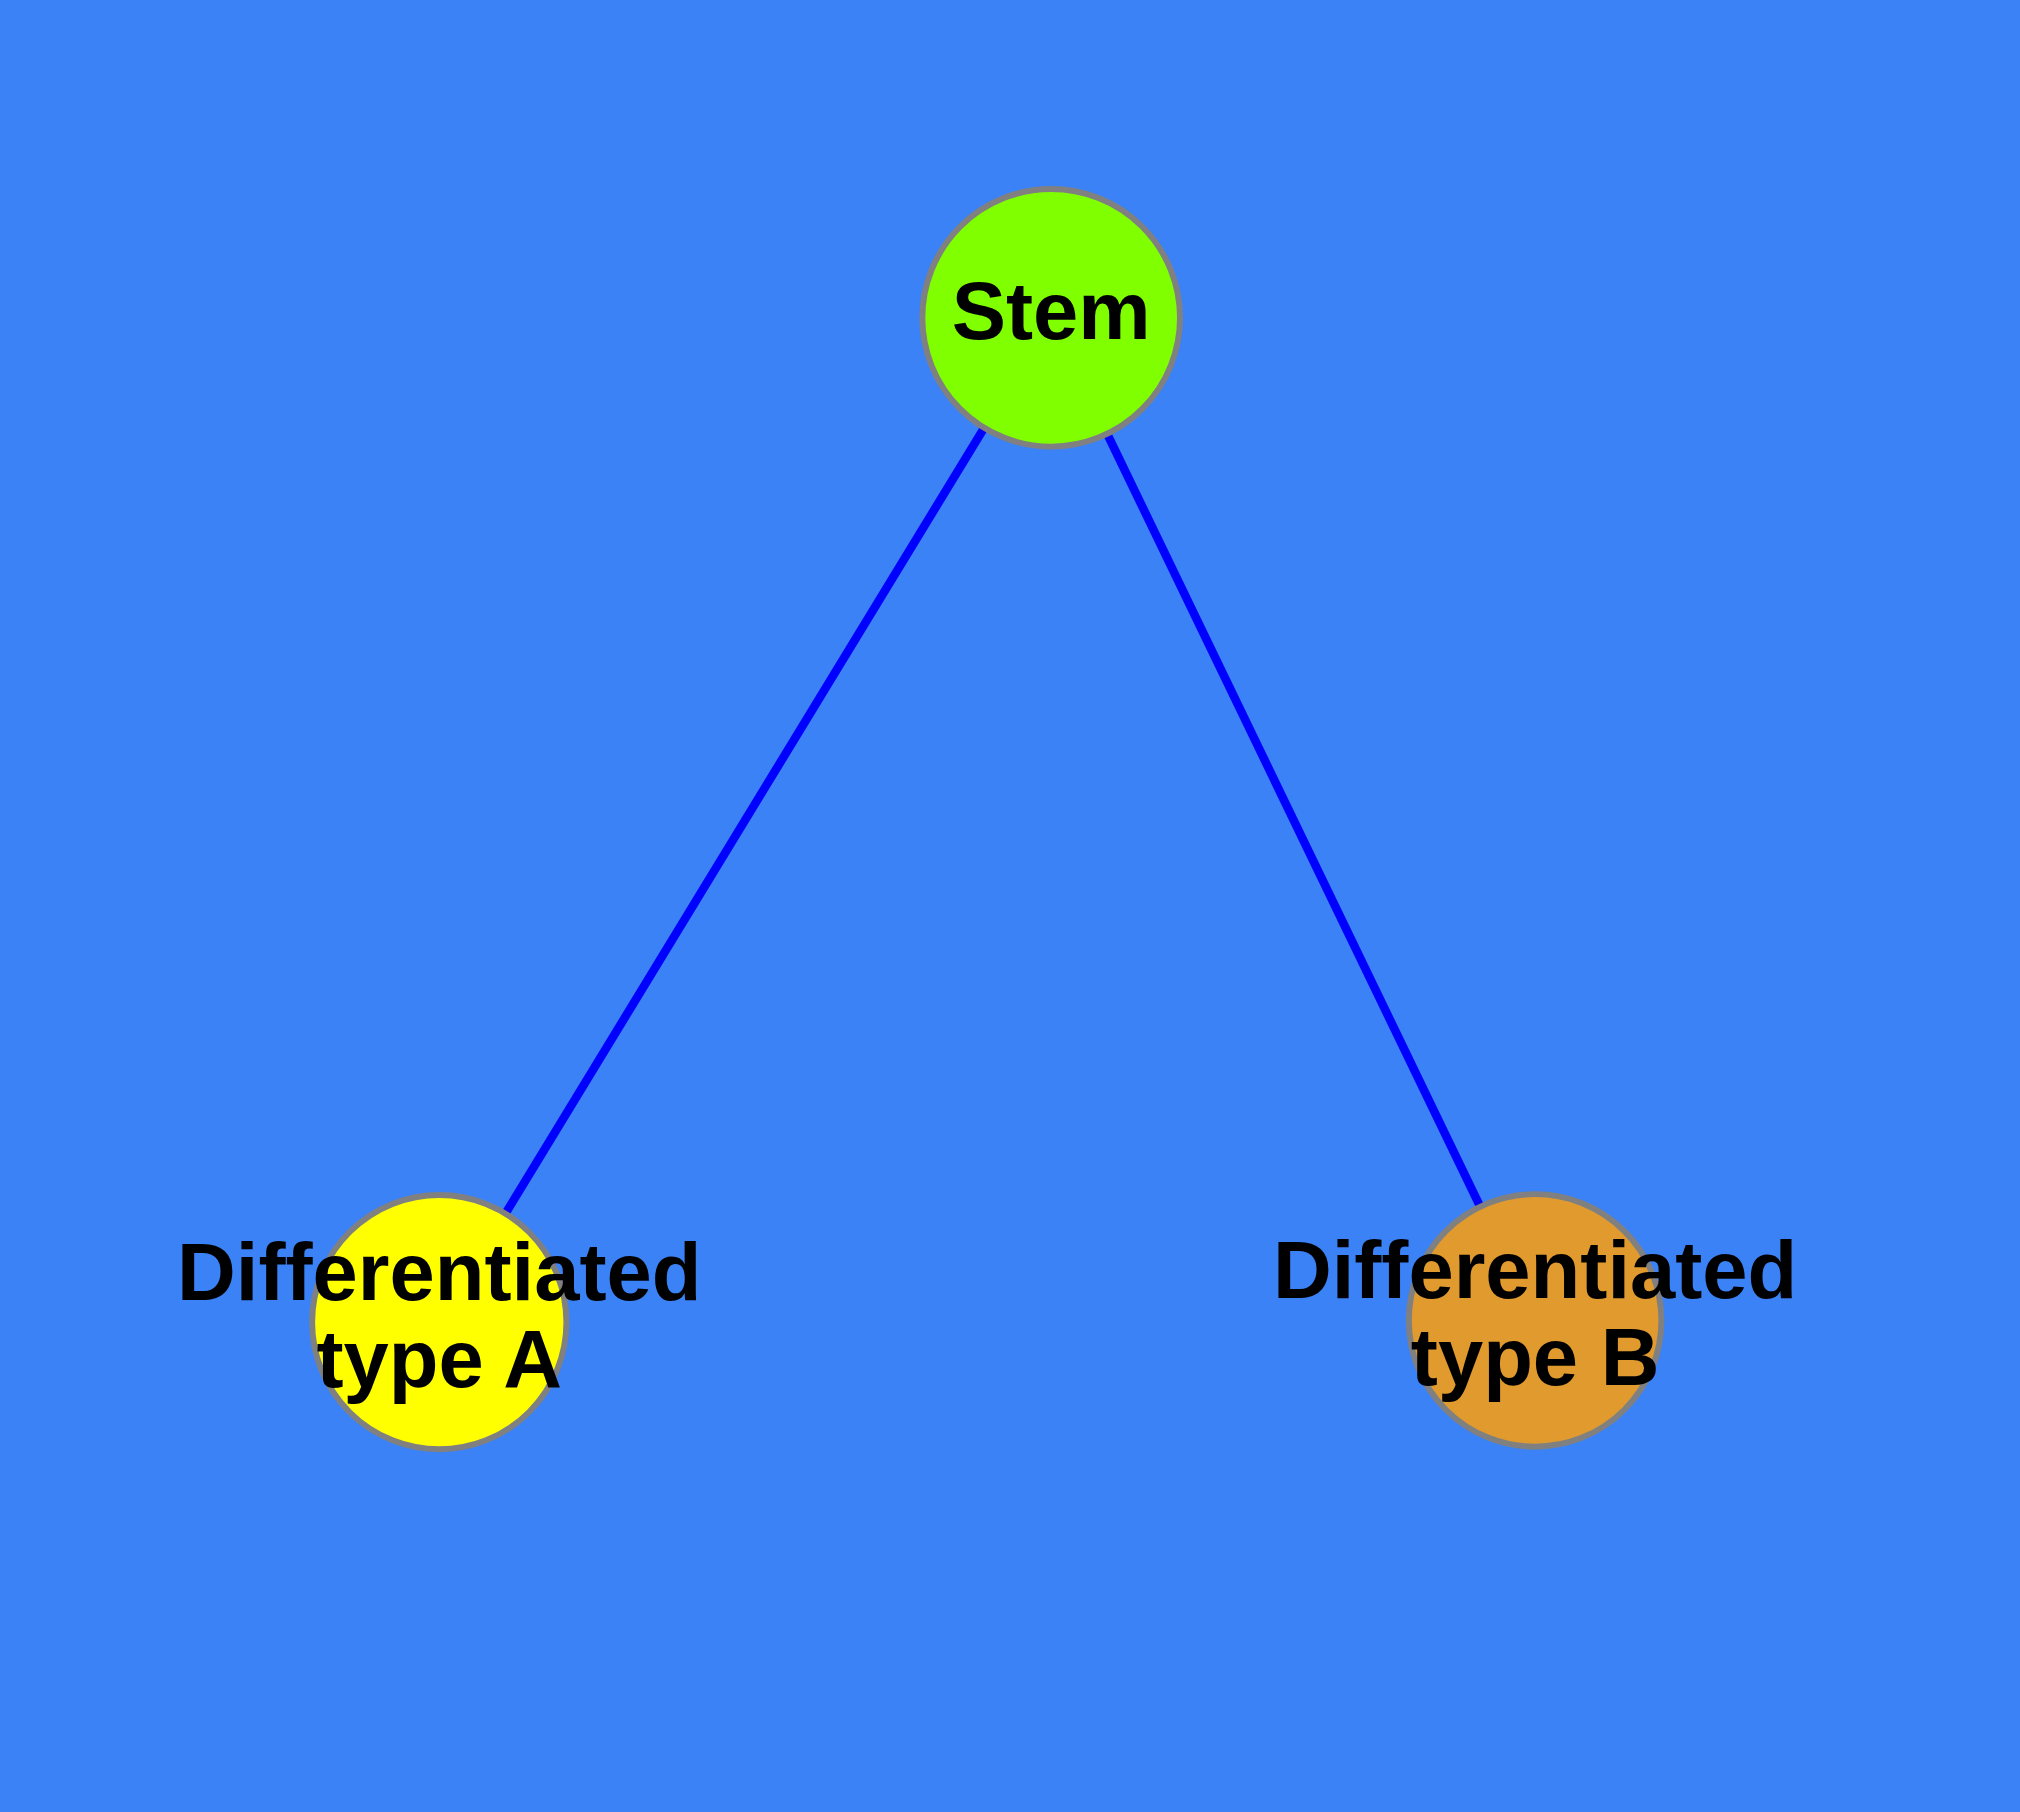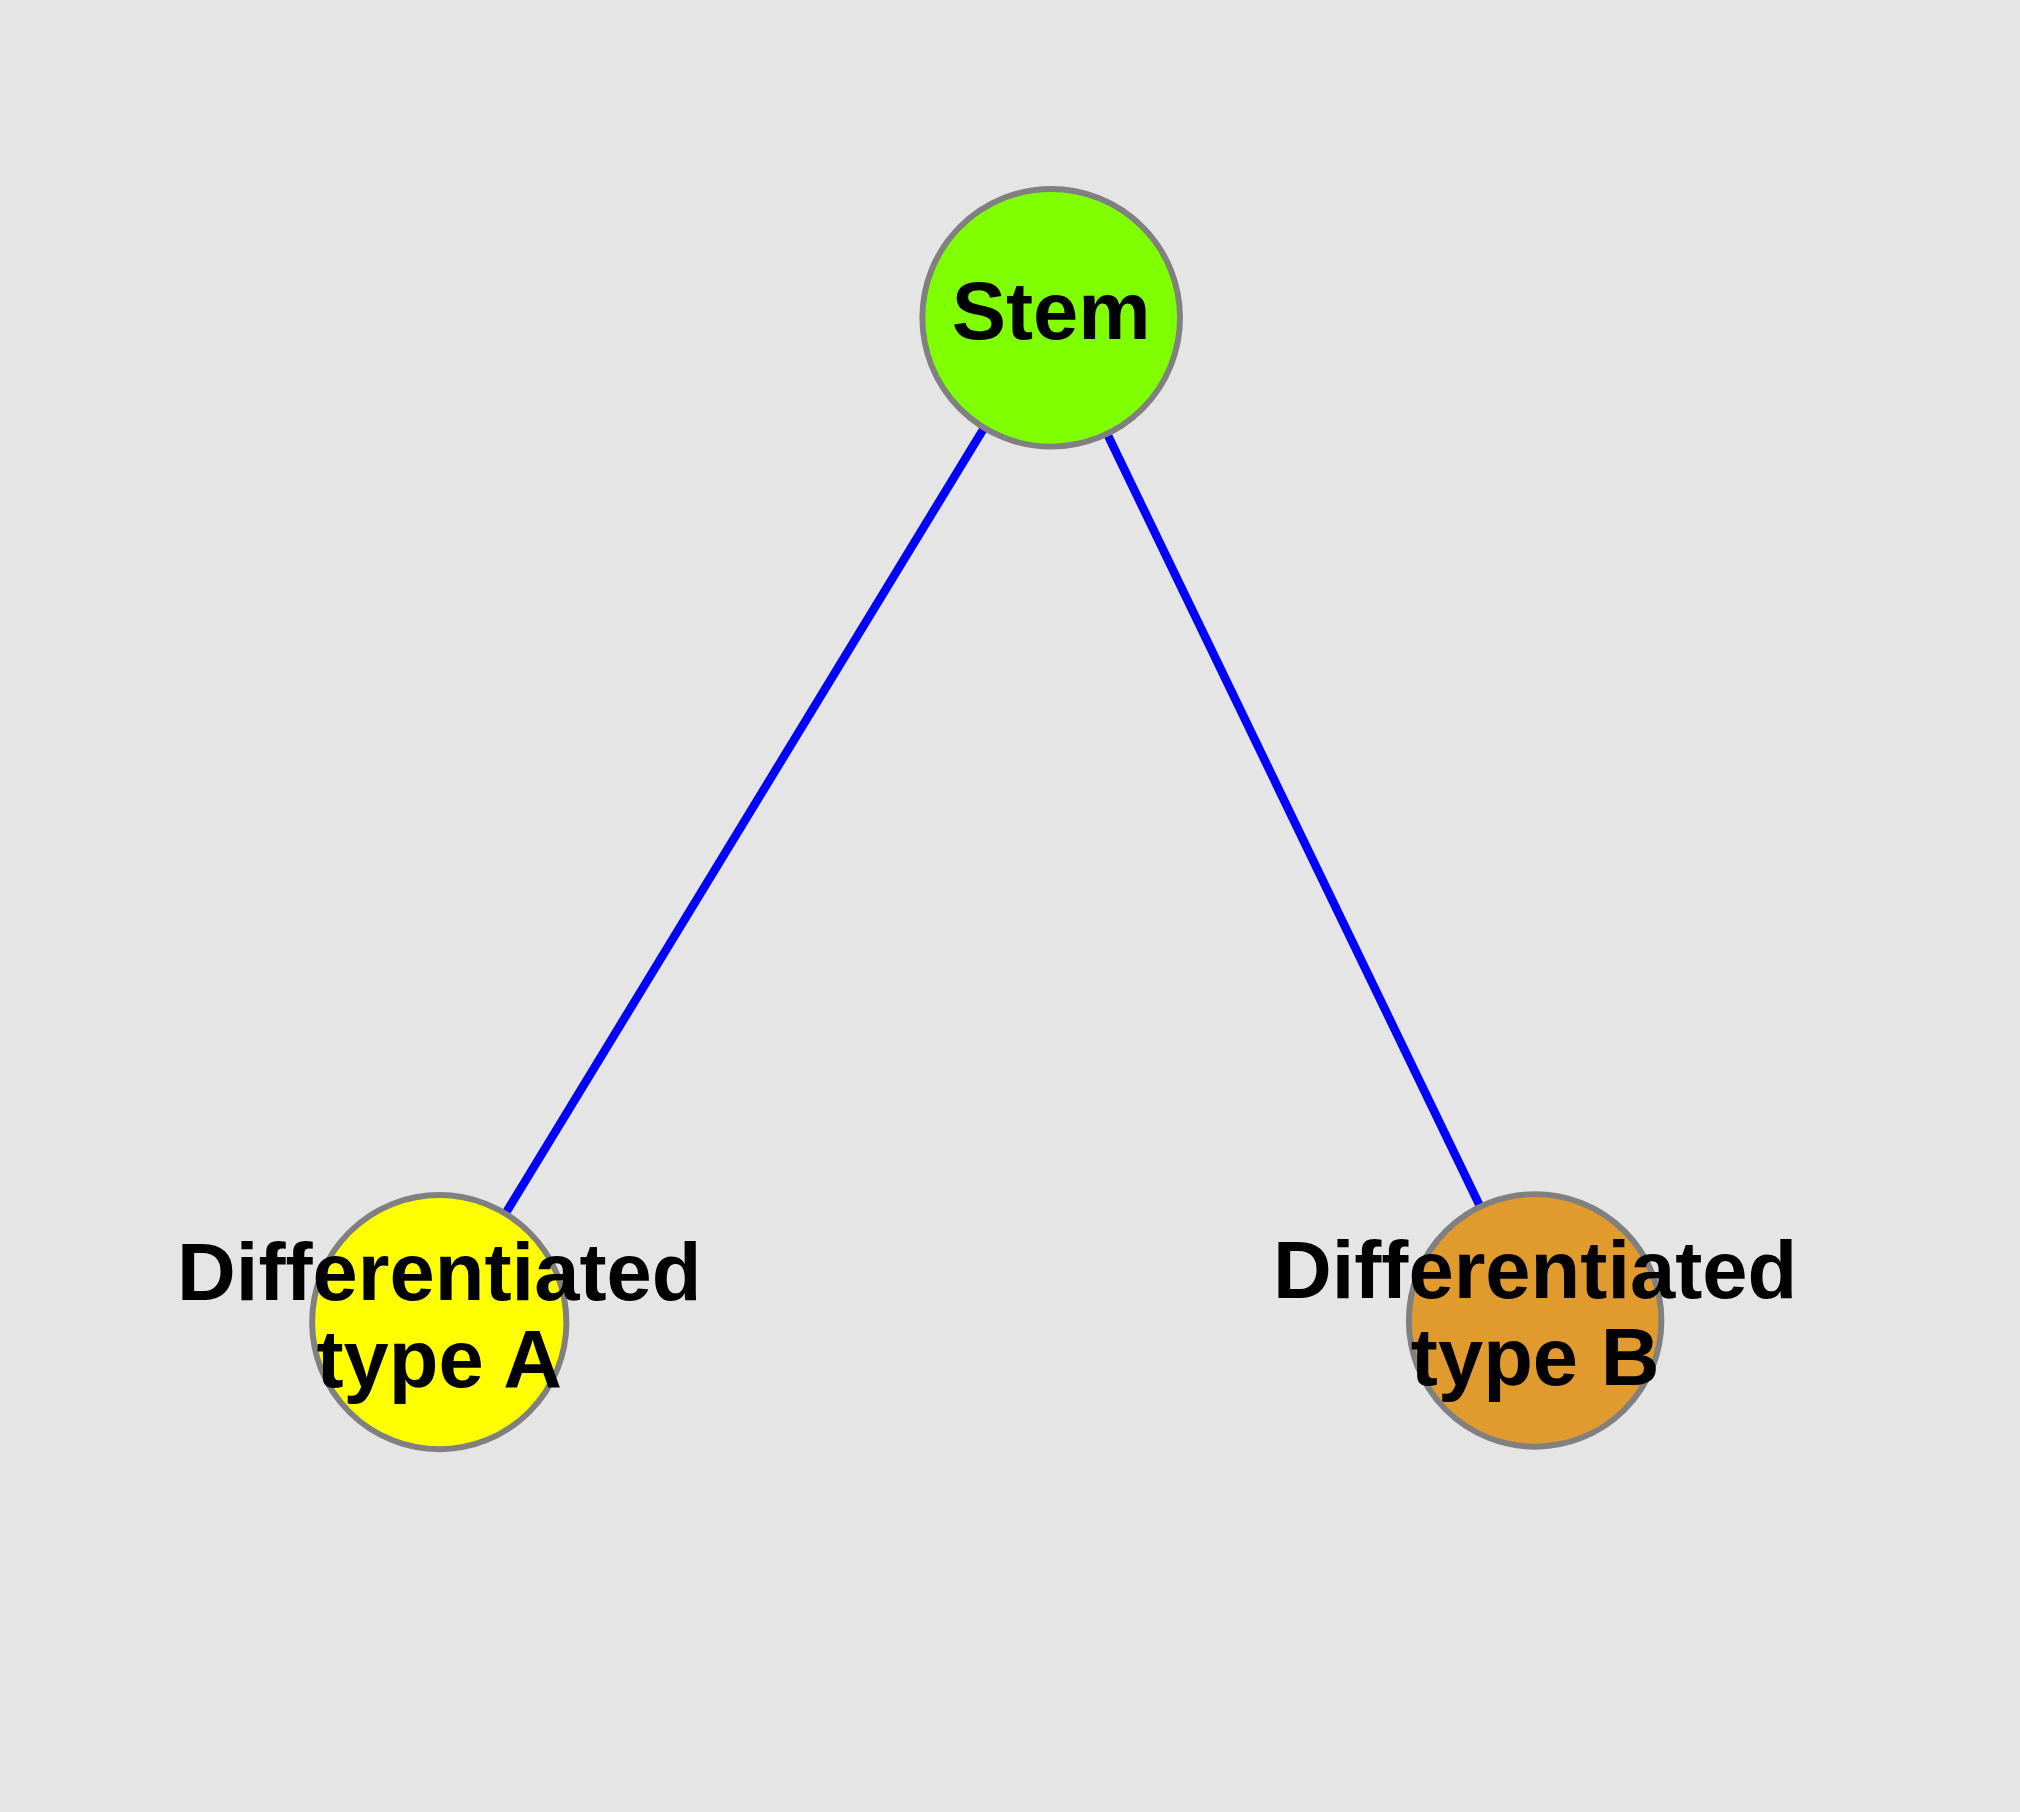--- a/index.html
+++ b/index.html
@@ -27,21 +27,21 @@
     font-family: "Liberation Sans", sans-serif;
     font-weight: bold;
     fill: #000000;
     text-anchor: middle;
     dominant-baseline: middle;
   }
 </style>
 </head>
 <body>
 
-<div id="canvas" style="background: #e5e5e5;">
+<div id="canvas" style="background: #3b82f6;">
   <svg id="graph-svg" viewBox="0 0 2384 2138">
 
     <g>
       <line class="graph-edge" x1="1240" y1="375" x2="518" y2="1560" stroke="#0000ff" stroke-width="10"></line>
       <line class="graph-edge" x1="1240" y1="375" x2="1811" y2="1558" stroke="#0000ff" stroke-width="10"></line>
     </g>
 
     <g>
 
       <g>

